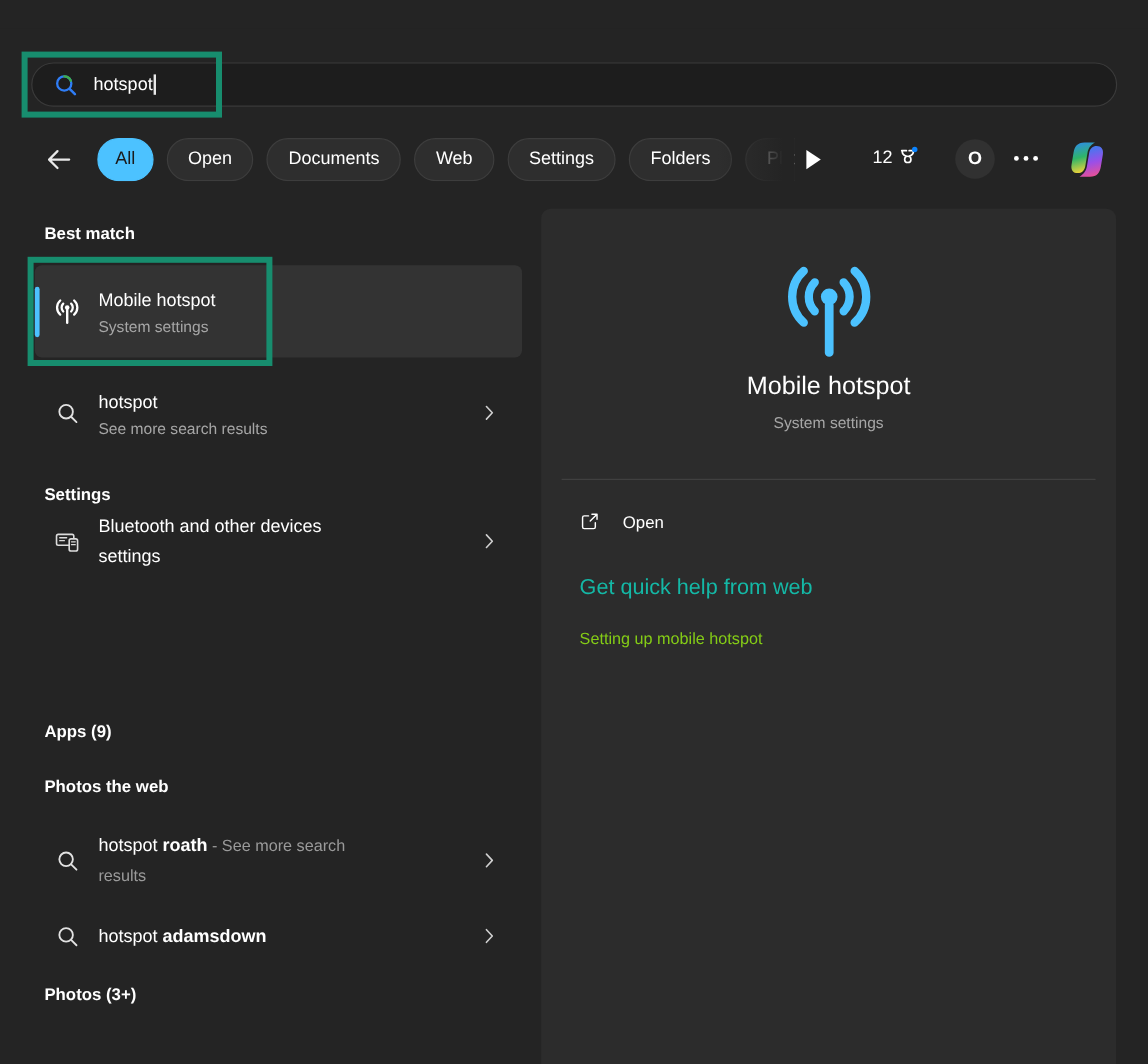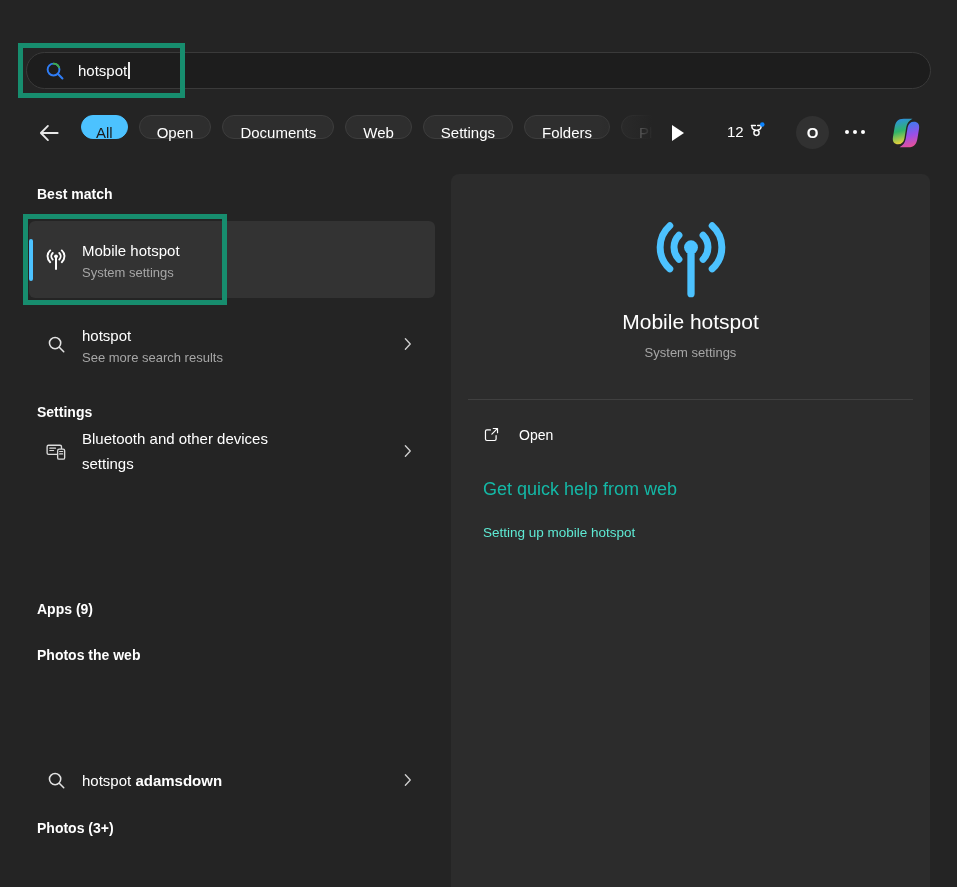--- a/index.html
+++ b/index.html
@@ -13,21 +13,21 @@
   .caret{display:inline-block;width:1.5px;height:17px;background:#e8e8e8;margin-left:1px;vertical-align:-3px;}
 
   
   .anno{position:absolute;border:5px solid #178D6E;box-sizing:border-box;z-index:30;pointer-events:none;}
   .anno1{left:18px;top:19px;width:167px;height:55px;}
   .anno2{left:23px;top:190px;width:204px;height:91px;}
 
   
   .back-btn{position:absolute;left:36px;top:96px;width:26px;height:26px;color:#e8e8e8;}
   .pills-wrap{position:absolute;left:81px;top:91px;width:581px;height:36px;overflow:hidden;display:flex;gap:11px;white-space:nowrap;}
-  .pill{height:24px;line-height:34px;padding:0 17px;border-radius:18px;background:#2e2e2e;border:1px solid #3d3d3d;
+  .pill{height:36px;line-height:34px;padding:0 17px;border-radius:18px;background:#2e2e2e;border:1px solid #3d3d3d;
     color:#ffffff;font-size:15px;box-sizing:border-box;flex:0 0 auto;}
   .pill.selected{background:#4CC2FF;border:1px solid #4CC2FF;color:#1b1b1b;padding:0 14px;}
   .pill-fade{position:absolute;left:598px;top:90px;width:64px;height:38px;
     background:linear-gradient(to right,rgba(36,36,36,0),#242424 85%);z-index:5;pointer-events:none;}
   .play-btn{position:absolute;left:672px;top:101px;width:0;height:0;border-left:12px solid #ffffff;
     border-top:8px solid transparent;border-bottom:8px solid transparent;}
   .rewards{position:absolute;left:727px;top:97px;display:flex;align-items:center;gap:2px;color:#ffffff;font-size:15px;}
   .avatar{position:absolute;left:796px;top:92px;width:33px;height:33px;border-radius:50%;background:#313131;
     color:#ffffff;font-size:15px;font-weight:bold;display:flex;align-items:center;justify-content:center;}
   .more-dots{position:absolute;left:845px;top:106px;display:flex;gap:4px;}
@@ -49,21 +49,21 @@
   .webline .dim{color:#9a9a9a;font-size:13.5px;}
 
   
   .preview{position:absolute;left:451px;top:150px;width:479px;height:737px;background:#2c2c2c;border-radius:8px;}
   .pv-icon{position:absolute;left:50%;top:43px;transform:translateX(-50%);}
   .pv-title{position:absolute;left:0;right:0;top:136px;text-align:center;color:#ffffff;font-size:21px;}
   .pv-sub{position:absolute;left:0;right:0;top:171px;text-align:center;color:#a6a6a6;font-size:13px;}
   .pv-divider{position:absolute;left:17px;right:17px;top:225px;height:1px;background:#404040;}
   .pv-open{position:absolute;left:32px;top:252px;display:flex;align-items:center;gap:19px;color:#ffffff;font-size:14px;}
   .pv-help-h{position:absolute;left:32px;top:305px;color:#14b8a6;font-size:18px;}
-  .pv-help-link{position:absolute;left:32px;top:351px;color:#5eead4;font-size:13.5px;}
+  .pv-help-link{position:absolute;left:32px;top:351px;color:#84cc16;font-size:13.5px;}
   svg{display:block;}
 </style>
 </head>
 <body>
 
 <svg width="0" height="0" style="position:absolute">
   <defs>
     <g id="hotspot-glyph">
       <circle cx="12" cy="8.3" r="1.9" fill="currentColor" stroke="none"></circle>
       <line x1="12" y1="10.2" x2="12" y2="21" stroke="currentColor" stroke-width="2" stroke-linecap="round"></line>
@@ -207,20 +207,37 @@
       <svg width="18" height="22" viewBox="0 0 24 24">
           <use href="#chev-glyph"></use>
         </svg>
     </div>
   </div>
 
 
   <div class="section-h" style="top:577px;">Apps (9)</div>
   <div class="section-h" style="top:623px;">Photos the web</div>
 
+  <div class="row" style="top:655px;height:76px;">
+    <div class="icon">
+      <svg width="20" height="20" viewBox="0 0 22 22" style="color:#e2e2e2">
+          <use href="#mag-glyph"></use>
+        </svg>
+    </div>
+    <div class="txt">
+      <div class="webline">
+        <span>hotspot </span><b>roath</b><span class="dim"> - See more search results</span>
+      </div>
+    </div>
+    <div class="chev">
+      <svg width="18" height="22" viewBox="0 0 24 24">
+          <use href="#chev-glyph"></use>
+        </svg>
+    </div>
+  </div>
 
   <div class="row" style="top:735px;height:42px;">
     <div class="icon">
       <svg width="20" height="20" viewBox="0 0 22 22" style="color:#e2e2e2">
           <use href="#mag-glyph"></use>
         </svg>
     </div>
     <div class="txt">
       <div class="webline">
         <span>hotspot </span><b>adamsdown</b>

